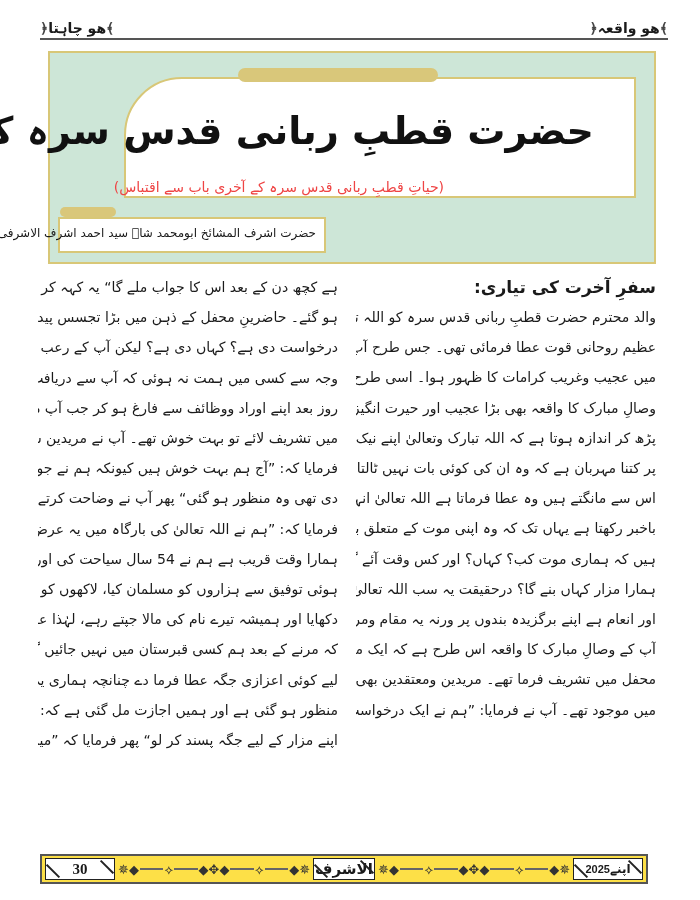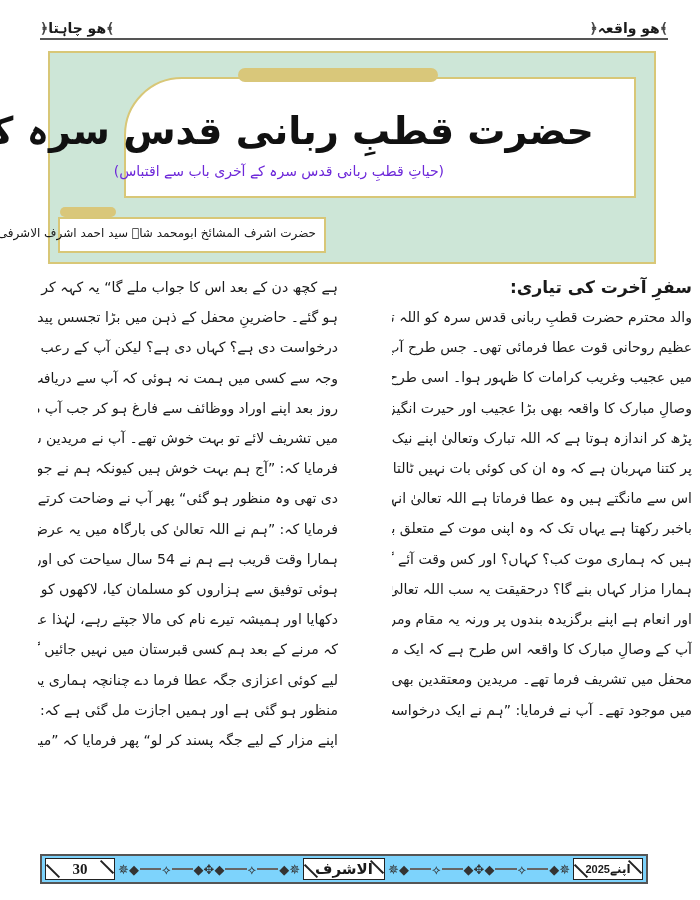--- a/index.html
+++ b/index.html
@@ -31,67 +31,67 @@
     .gold-pill {
       position: absolute; left: 188px; top: 15px; width: 200px; height: 14px;
       background: #d9c77a; border-radius: 8px;
     }
     .main-title {
       position: absolute; right: 40px; top: 30px; font-size: 38px; font-weight: bold;
       direction: rtl; white-space: nowrap; color: #111;
       font-family: "DejaVu Sans", sans-serif;
     }
     .subtitle {
-      position: absolute; right: 190px; top: 84px; font-size: 14px; direction: rtl;
-      white-space: nowrap; color: #6d28d9;
+      position: absolute; right: 190px; top: 100px; font-size: 14px; direction: rtl;
+      white-space: nowrap; color: #ef4444;
     }
     .author-box {
       position: absolute; left: 8px; top: 164px; width: 268px; height: 36px;
       background: #ffffff; border: 2px solid #d8c777; box-sizing: border-box;
     }
     .author-pill {
       position: absolute; left: 10px; top: 154px; width: 56px; height: 10px;
       background: #d9c77a; border-radius: 6px;
     }
     .author-text {
       position: absolute; right: 8px; top: 7px; font-size: 12px; direction: rtl;
       white-space: nowrap; font-family: "DejaVu Sans", sans-serif;
     }
 
     
     .col {
       position: absolute; top: 272px; width: 300px; direction: rtl;
       font-size: 14px; line-height: 30.2px; text-align: justify;
       font-family: "DejaVu Sans", sans-serif;
     }
-    .col.right { left: 356px; margin-left: 36px; }
+    .col.right { left: 356px; }
     .col.left { left: 38px; }
     .section-heading {
       font-size: 17px; font-weight: bold; margin: 0; line-height: 30px;
     }
     .line { display: block; white-space: nowrap; overflow: hidden; text-align: justify; text-align-last: justify; }
 
     
     .footer {
       position: absolute; left: 40px; top: 854px; width: 608px; height: 30px;
       border: 2px solid #555; box-sizing: border-box; display: flex; align-items: center;
-      background: #7dd3fc;
+      background: #fde047;
     }
     .tag {
       position: relative; height: 22px; border: 1.5px solid #222; box-sizing: border-box;
       display: flex; align-items: center; justify-content: center;
       font-weight: bold; margin: 0 3px; background: #fff; overflow: hidden;
     }
     .tag::before, .tag::after {
       content: ""; position: absolute; width: 18px; height: 2px; background: #222;
     }
     .tag::before { left: -2px; bottom: 7px; transform: rotate(45deg); }
     .tag::after { right: -2px; top: 7px; transform: rotate(45deg); }
     .tag.page { width: 70px; font-size: 15px; font-family: "Liberation Serif", serif; }
-    .tag.mag { width: 82px; font-size: 15px; direction: rtl; }
+    .tag.mag { width: 62px; font-size: 15px; direction: rtl; }
     .tag.date { width: 70px; font-size: 12px; direction: rtl; }
     .date-year { font-family: Liberation Sans, sans-serif; font-size: 11px; }
     .ornament {
       flex: 1; display: flex; align-items: center; justify-content: space-around;
       color: #333; font-size: 12px; height: 100%;
     }
     .orn-line { flex: 1; height: 2px; background: #666; margin: 0 1px; }
     .orn-glyph { font-size: 13px; line-height: 1; color: #333; }
   </style>
 </head>

